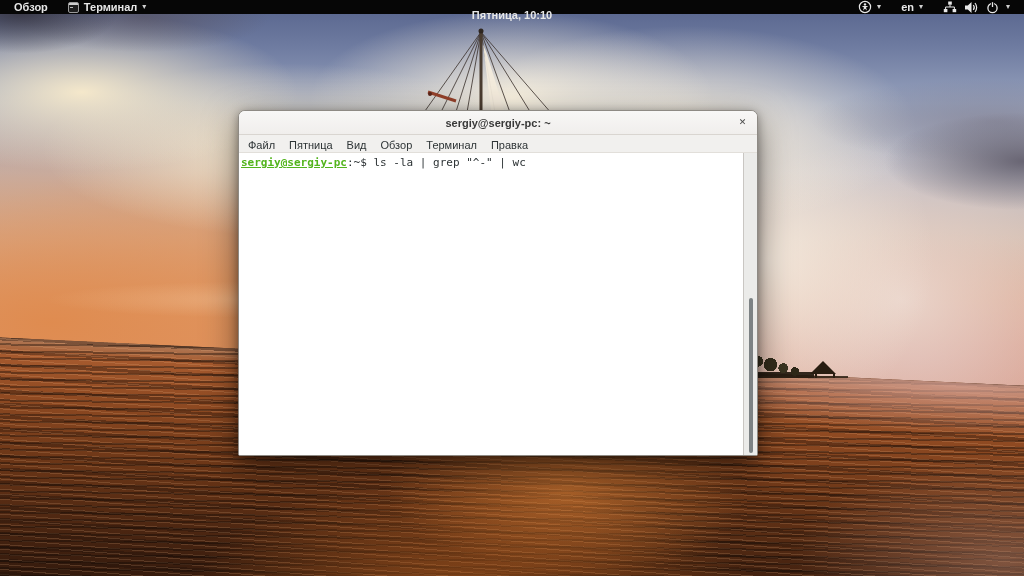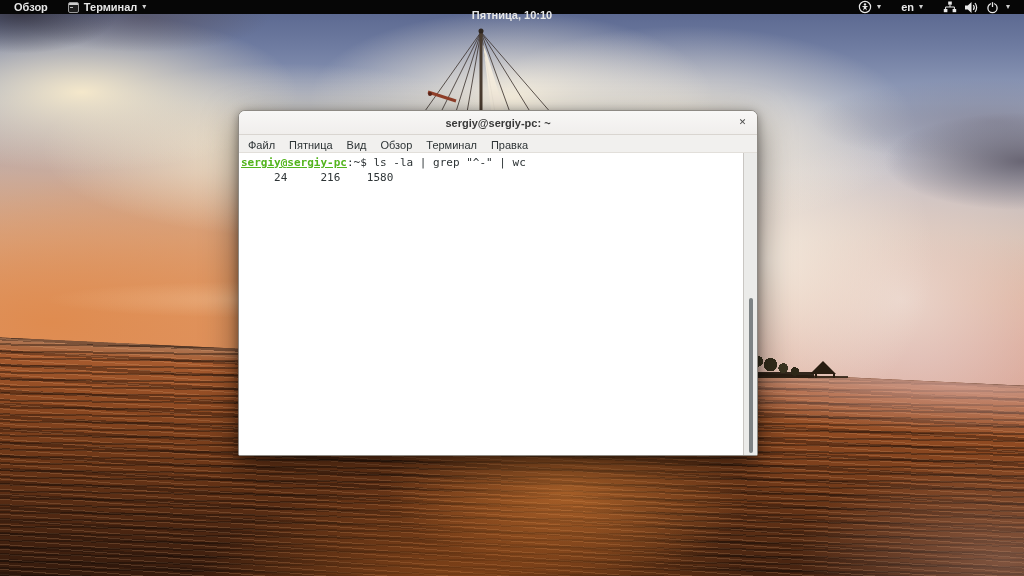--- a/index.html
+++ b/index.html
@@ -187,18 +187,17 @@
   <div class="menubar">
     <button class="menu-item">Файл</button>
     <button class="menu-item">Пятница</button>
     <button class="menu-item">Вид</button>
     <button class="menu-item">Обзор</button>
     <button class="menu-item">Терминал</button>
     <button class="menu-item">Правка</button>
   </div>
   <div class="termview">
     <div class="term-line"><span class="pgreen">sergiy@sergiy-pc</span><span>:~$ </span><span>ls -la | grep "^-" | wc</span></div>
-    <div class="term-line">     24     216    1580</div>
     <div class="vscrollbar">
       <div class="vthumb"></div>
     </div>
   </div>
 </div>
 
 </body></html>

